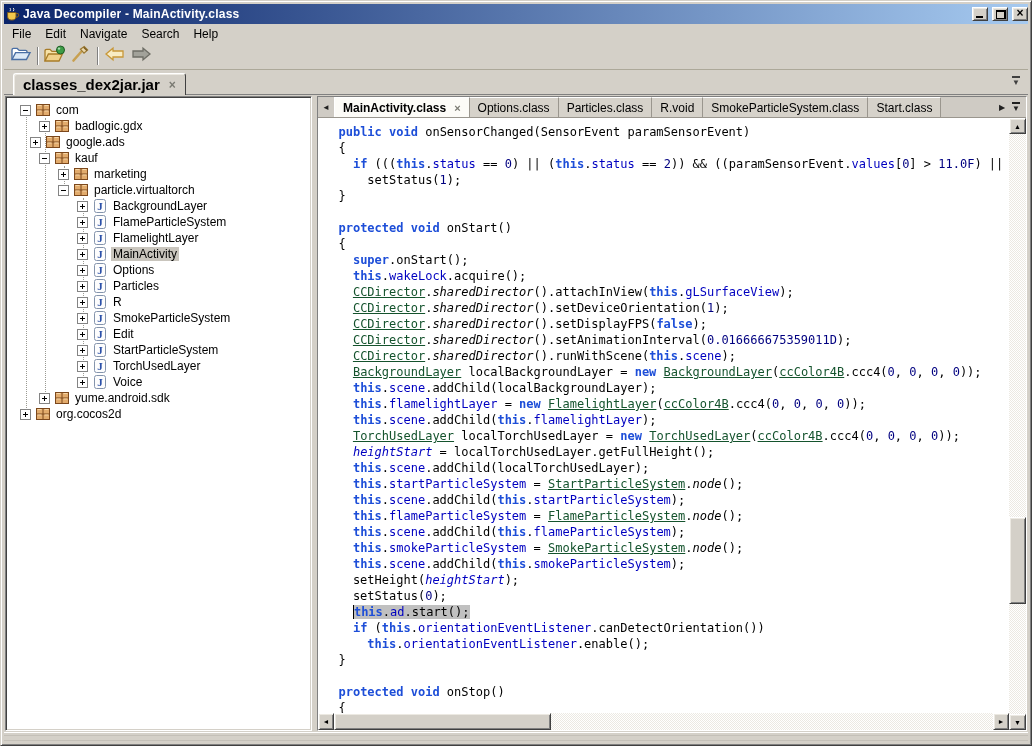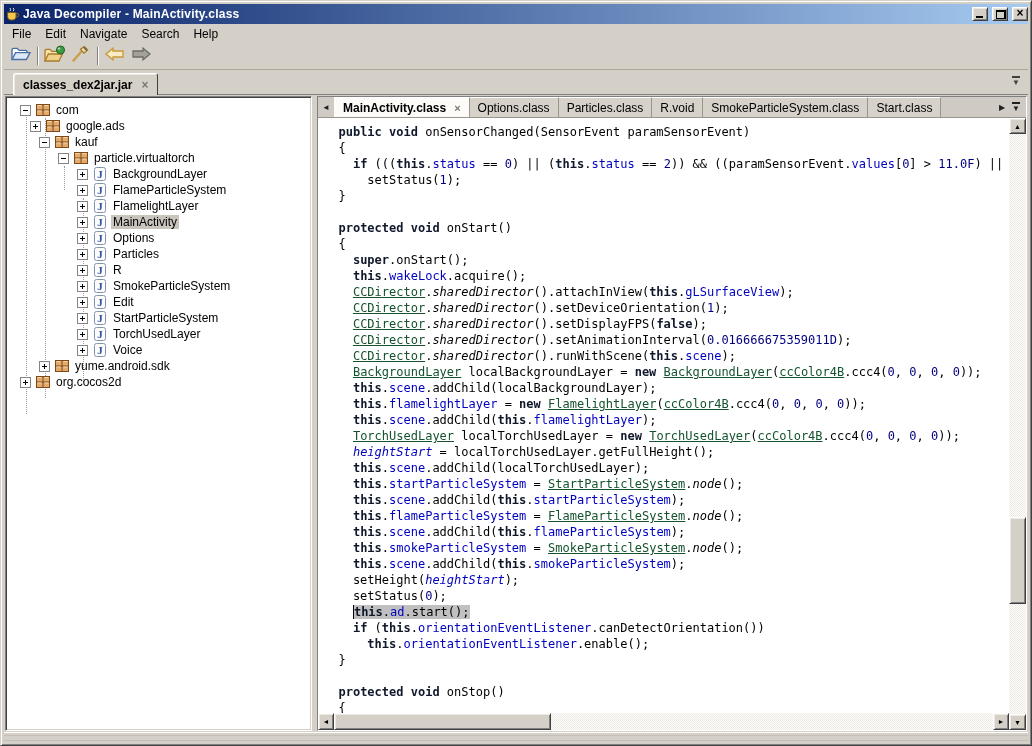--- a/index.html
+++ b/index.html
@@ -23,21 +23,21 @@
   .menubar{height:19px;display:flex;align-items:center;padding-left:1px;}
   .menu-item{padding:2px 7px;font-size:12px;color:#000;}
   .toolbar{height:27px;display:flex;align-items:center;padding-left:4px;border-bottom:1px solid #aca899;}
   .tool-btn{width:26px;height:24px;display:flex;align-items:center;justify-content:center;}
   .tool-sep{width:2px;height:18px;margin:0 3px;border-left:1px solid #808080;border-right:1px solid #fff;}
   
   .jar-strip{height:25px;position:relative;display:flex;align-items:flex-end;padding-left:9px;border-bottom:1px solid #808080;}
   .jar-tab{height:22px;display:flex;align-items:center;gap:9px;padding:0 9px;background:#d4d0c8;
     border:1px solid #404040;border-bottom:none;border-top-color:#fff;border-left-color:#fff;border-radius:3px 3px 0 0;
     box-shadow:inset 1px 1px 0 #ece9e2;position:relative;top:1px;}
-  .jar-tab .lbl{font-size:12px;font-weight:bold;}
+  .jar-tab .lbl{font-size:15px;font-weight:bold;}
   .tab-x{color:#7a7a72;font-weight:bold;font-size:12px;line-height:12px;}
   .jar-list-btn{position:absolute;right:8px;top:6px;font-size:8px;color:#404040;border-top:2px solid #404040;padding-top:1px;line-height:8px;}
   
   .content{position:absolute;left:4px;right:4px;top:95px;bottom:14px;display:flex;}
   .sunken{border:1px solid;border-color:#808080 #fff #fff #808080;box-shadow:inset 1px 1px 0 #404040, inset -1px -1px 0 #d4d0c8;}
   .tree-panel{width:307px;background:#fff;overflow:hidden;position:relative;}
   .splitter{width:5px;}
   .editor-panel{flex:1;background:#d4d0c8;display:flex;flex-direction:column;overflow:hidden;}
   
   .tree{position:relative;padding-top:5px;font-size:12px;}
@@ -56,21 +56,21 @@
   .ed-tab.active{background:#fcfbf7;font-weight:bold;border-left:1px solid #fff;}
   .ed-tab .tab-x{font-size:11px;}
   .ed-spacer{flex:1;}
   .tab-list-icon{align-self:center;font-size:8px;color:#202020;border-top:2px solid #202020;padding-top:1px;line-height:8px;margin:0 6px 0 2px;}
   
   .ed-main{flex:1;display:flex;overflow:hidden;}
   .code-col{flex:1;display:flex;flex-direction:column;overflow:hidden;}
   .code{flex:1;background:#fff;overflow:hidden;padding:6px 0 0 6px;
     font-family:"DejaVu Sans Mono",monospace;font-size:12px;line-height:16px;white-space:pre;}
   .code-line{height:16px;}
-  .c-k{color:#0f172a;font-weight:bold;}
+  .c-k{color:#1d4ed8;font-weight:bold;}
   .c-f{color:#0000c0;}
   .c-n{color:#000080;}
   .c-t{color:#14532d;text-decoration:underline;}
   .c-i{font-style:italic;}
   .c-m{font-style:italic;color:#0000c0;}
   .hl{background:#c0c0c0;border-left:1px solid #000;}
   
   .checker{background:#fff;background-image:conic-gradient(#ece9e2 25%,#fff 0 50%,#ece9e2 0 75%,#fff 0);background-size:2px 2px;}
   .sb-btn{background:#d4d0c8;border:1px solid;border-color:#fff #404040 #404040 #fff;
     box-shadow:inset 1px 1px 0 #ece9e2, inset -1px -1px 0 #808080;
@@ -177,20 +177,31 @@
             <span class="expander minus"></span>
             <span class="node-icon">
               <svg width="14" height="12" viewBox="0 0 14 12">
                 <rect x="0.5" y="0.5" width="13" height="11" fill="#e2ab6c" stroke="#7c481c"></rect>
                 <path d="M0.5 6 H13.5 M7 0.5 V11.5" stroke="#7c481c"></path>
                 <path d="M1.5 1.5 H5.5 M8.5 1.5 H12.5 M1.5 7 H5.5 M8.5 7 H12.5" stroke="#f6d6a6"></path>
               </svg>
             </span>
             <span class="tree-label">com</span>
           </div>
+          <div class="tree-row" style="padding-left: 33px;">
+            <span class="expander plus"></span>
+            <span class="node-icon">
+              <svg width="14" height="12" viewBox="0 0 14 12">
+                <rect x="0.5" y="0.5" width="13" height="11" fill="#e2ab6c" stroke="#7c481c"></rect>
+                <path d="M0.5 6 H13.5 M7 0.5 V11.5" stroke="#7c481c"></path>
+                <path d="M1.5 1.5 H5.5 M8.5 1.5 H12.5 M1.5 7 H5.5 M8.5 7 H12.5" stroke="#f6d6a6"></path>
+              </svg>
+            </span>
+            <span class="tree-label">badlogic.gdx</span>
+          </div>
           <div class="tree-row" style="padding-left: 24px;">
             <span class="expander plus"></span>
             <span class="node-icon">
               <svg width="14" height="12" viewBox="0 0 14 12">
                 <rect x="0.5" y="0.5" width="13" height="11" fill="#e2ab6c" stroke="#7c481c"></rect>
                 <path d="M0.5 6 H13.5 M7 0.5 V11.5" stroke="#7c481c"></path>
                 <path d="M1.5 1.5 H5.5 M8.5 1.5 H12.5 M1.5 7 H5.5 M8.5 7 H12.5" stroke="#f6d6a6"></path>
               </svg>
             </span>
             <span class="tree-label">google.ads</span>
@@ -198,20 +209,31 @@
           <div class="tree-row" style="padding-left: 33px;">
             <span class="expander minus"></span>
             <span class="node-icon">
               <svg width="14" height="12" viewBox="0 0 14 12">
                 <rect x="0.5" y="0.5" width="13" height="11" fill="#e2ab6c" stroke="#7c481c"></rect>
                 <path d="M0.5 6 H13.5 M7 0.5 V11.5" stroke="#7c481c"></path>
                 <path d="M1.5 1.5 H5.5 M8.5 1.5 H12.5 M1.5 7 H5.5 M8.5 7 H12.5" stroke="#f6d6a6"></path>
               </svg>
             </span>
             <span class="tree-label">kauf</span>
+          </div>
+          <div class="tree-row" style="padding-left: 52px;">
+            <span class="expander plus"></span>
+            <span class="node-icon">
+              <svg width="14" height="12" viewBox="0 0 14 12">
+                <rect x="0.5" y="0.5" width="13" height="11" fill="#e2ab6c" stroke="#7c481c"></rect>
+                <path d="M0.5 6 H13.5 M7 0.5 V11.5" stroke="#7c481c"></path>
+                <path d="M1.5 1.5 H5.5 M8.5 1.5 H12.5 M1.5 7 H5.5 M8.5 7 H12.5" stroke="#f6d6a6"></path>
+              </svg>
+            </span>
+            <span class="tree-label">marketing</span>
           </div>
           <div class="tree-row" style="padding-left: 52px;">
             <span class="expander minus"></span>
             <span class="node-icon">
               <svg width="14" height="12" viewBox="0 0 14 12">
                 <rect x="0.5" y="0.5" width="13" height="11" fill="#e2ab6c" stroke="#7c481c"></rect>
                 <path d="M0.5 6 H13.5 M7 0.5 V11.5" stroke="#7c481c"></path>
                 <path d="M1.5 1.5 H5.5 M8.5 1.5 H12.5 M1.5 7 H5.5 M8.5 7 H12.5" stroke="#f6d6a6"></path>
               </svg>
             </span>

